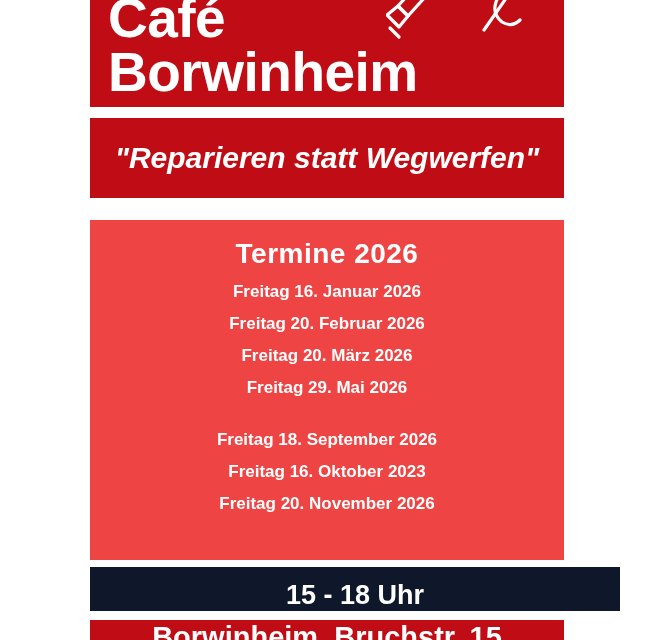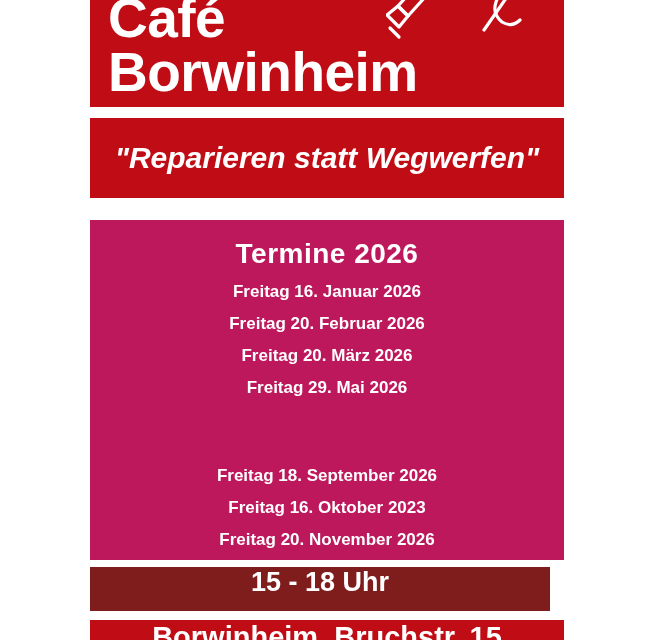--- a/index.html
+++ b/index.html
@@ -79,46 +79,46 @@
     white-space: nowrap;
   }
 
   
   .dates-band {
     position: absolute;
     left: 90px;
     top: 220px;
     width: 474px;
     height: 340px;
-    background: #be185d;
+    background: #ef4444;
     text-align: center;
   }
   .dates-title {
     font-size: 28px;
     font-weight: bold;
     margin-top: 18px;
     letter-spacing: 0.5px;
   }
   .date-item {
     font-size: 17px;
     font-weight: bold;
     margin-top: 12px;
   }
-  .date-item.gap { margin-top: 68px; }
+  .date-item.gap { margin-top: 32px; }
 
   
   .hours-band {
     position: absolute;
     left: 90px;
     top: 567px;
-    width: 460px;
+    width: 530px;
     height: 44px;
-    background: #7f1d1d;
+    background: #0f172a;
     display: flex;
-    align-items: flex-start;
+    align-items: flex-end;
     justify-content: center;
   }
   .hours {
     font-size: 27px;
     font-weight: bold;
   }
 
   
   .venue-band {
     position: absolute;

